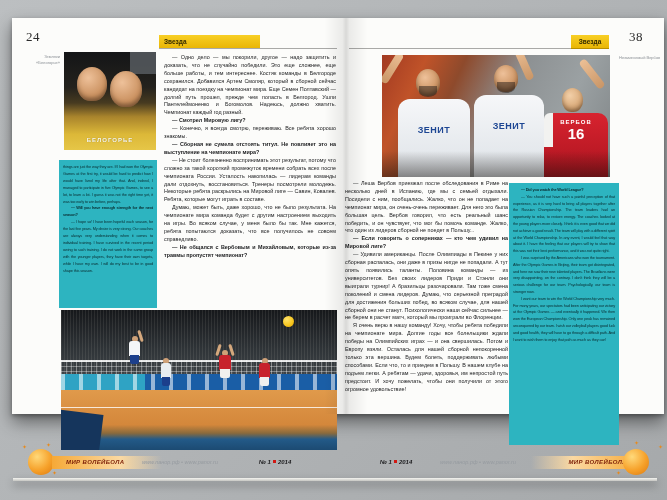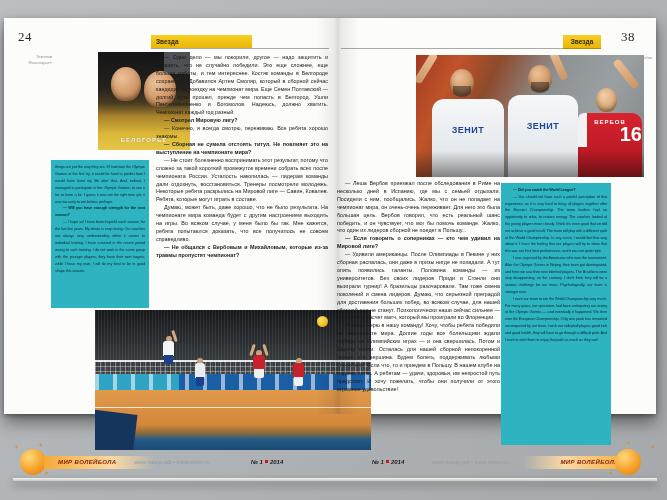--- a/index.html
+++ b/index.html
@@ -1,37 +1,37 @@
 <!DOCTYPE html>
 <html><head>
 <meta charset="utf-8">
 <style>
   html,body{margin:0;padding:0;}
   body{width:667px;height:500px;overflow:hidden;font-family:"Liberation Sans",sans-serif;}
   .stage{position:relative;width:667px;height:500px;background:linear-gradient(135deg,#bcbfc1 0%,#b2b5b7 45%,#a6a9ab 100%);}
-  .spread{position:absolute;left:4px;top:18px;width:652px;height:396px;background:#fcfcfa;
+  .spread{position:absolute;left:12px;top:18px;width:652px;height:396px;background:#fcfcfa;
           box-shadow:0 8px 16px rgba(0,0,0,.45),0 2px 4px rgba(0,0,0,.3);}
   .stack{position:absolute;left:13px;top:478px;width:644px;height:3px;
          background:linear-gradient(#f4f4f0,#c6c6c2);box-shadow:0 4px 9px rgba(0,0,0,.4);}
   .gutter{position:absolute;left:312px;top:0;width:44px;height:100%;pointer-events:none;
           background:linear-gradient(to right,rgba(0,0,0,0) 0%,rgba(0,0,0,.07) 42%,rgba(0,0,0,.14) 50%,rgba(0,0,0,.07) 58%,rgba(0,0,0,0) 100%);}
   
   .pn{position:absolute;font-family:"Liberation Serif",serif;font-size:13px;color:#2b2b2b;letter-spacing:.5px;}
   .pn-left{left:14px;top:11px;} .pn-right{left:617px;top:11px;}
   .badge{position:absolute;top:17px;height:13px;background:linear-gradient(#f8cf25,#e9b606);
          border-bottom:1px solid #b98f00;font-size:6.5px;font-weight:bold;color:#342a00;line-height:13px;}
   .badge-left{left:147px;width:96px;padding-left:5px;}
   .badge-right{left:559px;width:38px;text-align:center;}
   .rule{position:absolute;top:30px;height:1px;background:#a9a9a7;}
   .rule-left{left:147px;width:178px;} .rule-right{left:337px;width:222px;}
   .cap{position:absolute;font-size:4px;line-height:5.5px;color:#8d9297;}
   .cap-left{left:4px;top:36px;width:44px;text-align:right;}
   .cap-right{left:607px;top:37px;width:46px;white-space:nowrap;}
   
-  .photo{position:absolute;overflow:hidden;margin-left:42px;}
+  .photo{position:absolute;overflow:hidden;}
   .ph-lt{left:52px;top:34px;width:92px;height:98px;
          background:linear-gradient(180deg,#141517 0%,#24221d 36%,#473a20 52%,#a9842c 66%,#dcb838 84%,#e6c647 100%);}
   .ph-lt .win{position:absolute;right:0;top:0;width:26px;height:22px;background:#575c60;opacity:.85;}
   .head{position:absolute;border-radius:50% 50% 46% 46%;
         background:radial-gradient(circle at 38% 32%,#eec19a,#cb9261 62%,#93643b);box-shadow:inset 0 -3px 4px rgba(60,40,25,.45);}
   .ph-lt .h1{left:13px;top:15px;width:30px;height:34px;}
   .ph-lt .h2{left:46px;top:19px;width:32px;height:36px;}
   .belog{position:absolute;bottom:7px;width:100%;text-align:center;color:#fdfdf4;font-weight:bold;
          font-size:6px;letter-spacing:1px;text-shadow:0 0 1px rgba(90,70,0,.6);}
   .ph-lb{left:49px;top:292px;width:276px;height:140px;background:#2c2f33;}
@@ -64,21 +64,21 @@
          background:linear-gradient(115deg,#a23a22 0%,#c05329 16%,#8e4a2c 30%,#8d9193 52%,#9ba1a3 74%,#7e8385 100%);}
   .ph-rt .shade{position:absolute;left:0;bottom:0;width:100%;height:26px;background:linear-gradient(rgba(20,15,10,0),rgba(20,15,10,.45));}
   .torso{position:absolute;}
   .torso-white{background:linear-gradient(180deg,#f6f7f9,#dde2e7);border-radius:12px 12px 0 0;}
   .torso-red{background:linear-gradient(180deg,#d8232f,#ab141f);border-radius:10px 10px 0 0;}
   .t1{left:16px;top:44px;width:72px;height:78px;} .t2{left:92px;top:40px;width:70px;height:82px;}
   .t3{left:162px;top:58px;width:64px;height:64px;}
   .t3 .sleeve{position:absolute;left:0;top:0;width:9px;height:34px;background:#f2f2f0;border-radius:6px 0 0 0;}
   .zenit{display:block;margin-top:26px;text-align:center;color:#1d4693;font-weight:bold;font-size:9px;letter-spacing:.5px;}
   .vname{display:block;margin-top:6px;text-align:center;color:#fff;font-weight:bold;font-size:6px;letter-spacing:1px;}
-  .vnum{display:block;text-align:right;color:#fff;font-weight:bold;font-size:20px;line-height:18px;}
+  .vnum{display:block;text-align:center;color:#fff;font-weight:bold;font-size:15px;line-height:18px;}
   .ph-rt .h1{left:34px;top:14px;width:24px;height:27px;} .ph-rt .h2{left:112px;top:10px;width:24px;height:27px;}
   .ph-rt .h3{left:180px;top:33px;width:21px;height:24px;background:radial-gradient(circle at 38% 32%,#f2cfa8,#d8a877 62%,#a3764a);}
   .beard{position:absolute;left:12%;bottom:-1px;width:76%;height:42%;border-radius:0 0 50% 50%;background:rgba(35,28,24,.5);}
   .arm{position:absolute;width:8px;height:34px;border-radius:4px;background:linear-gradient(#ecbf95,#c99667);}
   .arm1{left:6px;top:-4px;transform:rotate(32deg);} .arm2{left:138px;top:-8px;transform:rotate(-24deg);}
   .arm3{left:206px;top:2px;transform:rotate(-38deg);}
   
   .col{position:absolute;overflow:hidden;text-align:justify;}
   .ru-col{font-size:5.4px;line-height:7.9px;color:#1a1b1d;}
   .ru-left{left:152px;top:36px;width:172px;height:252px;}

